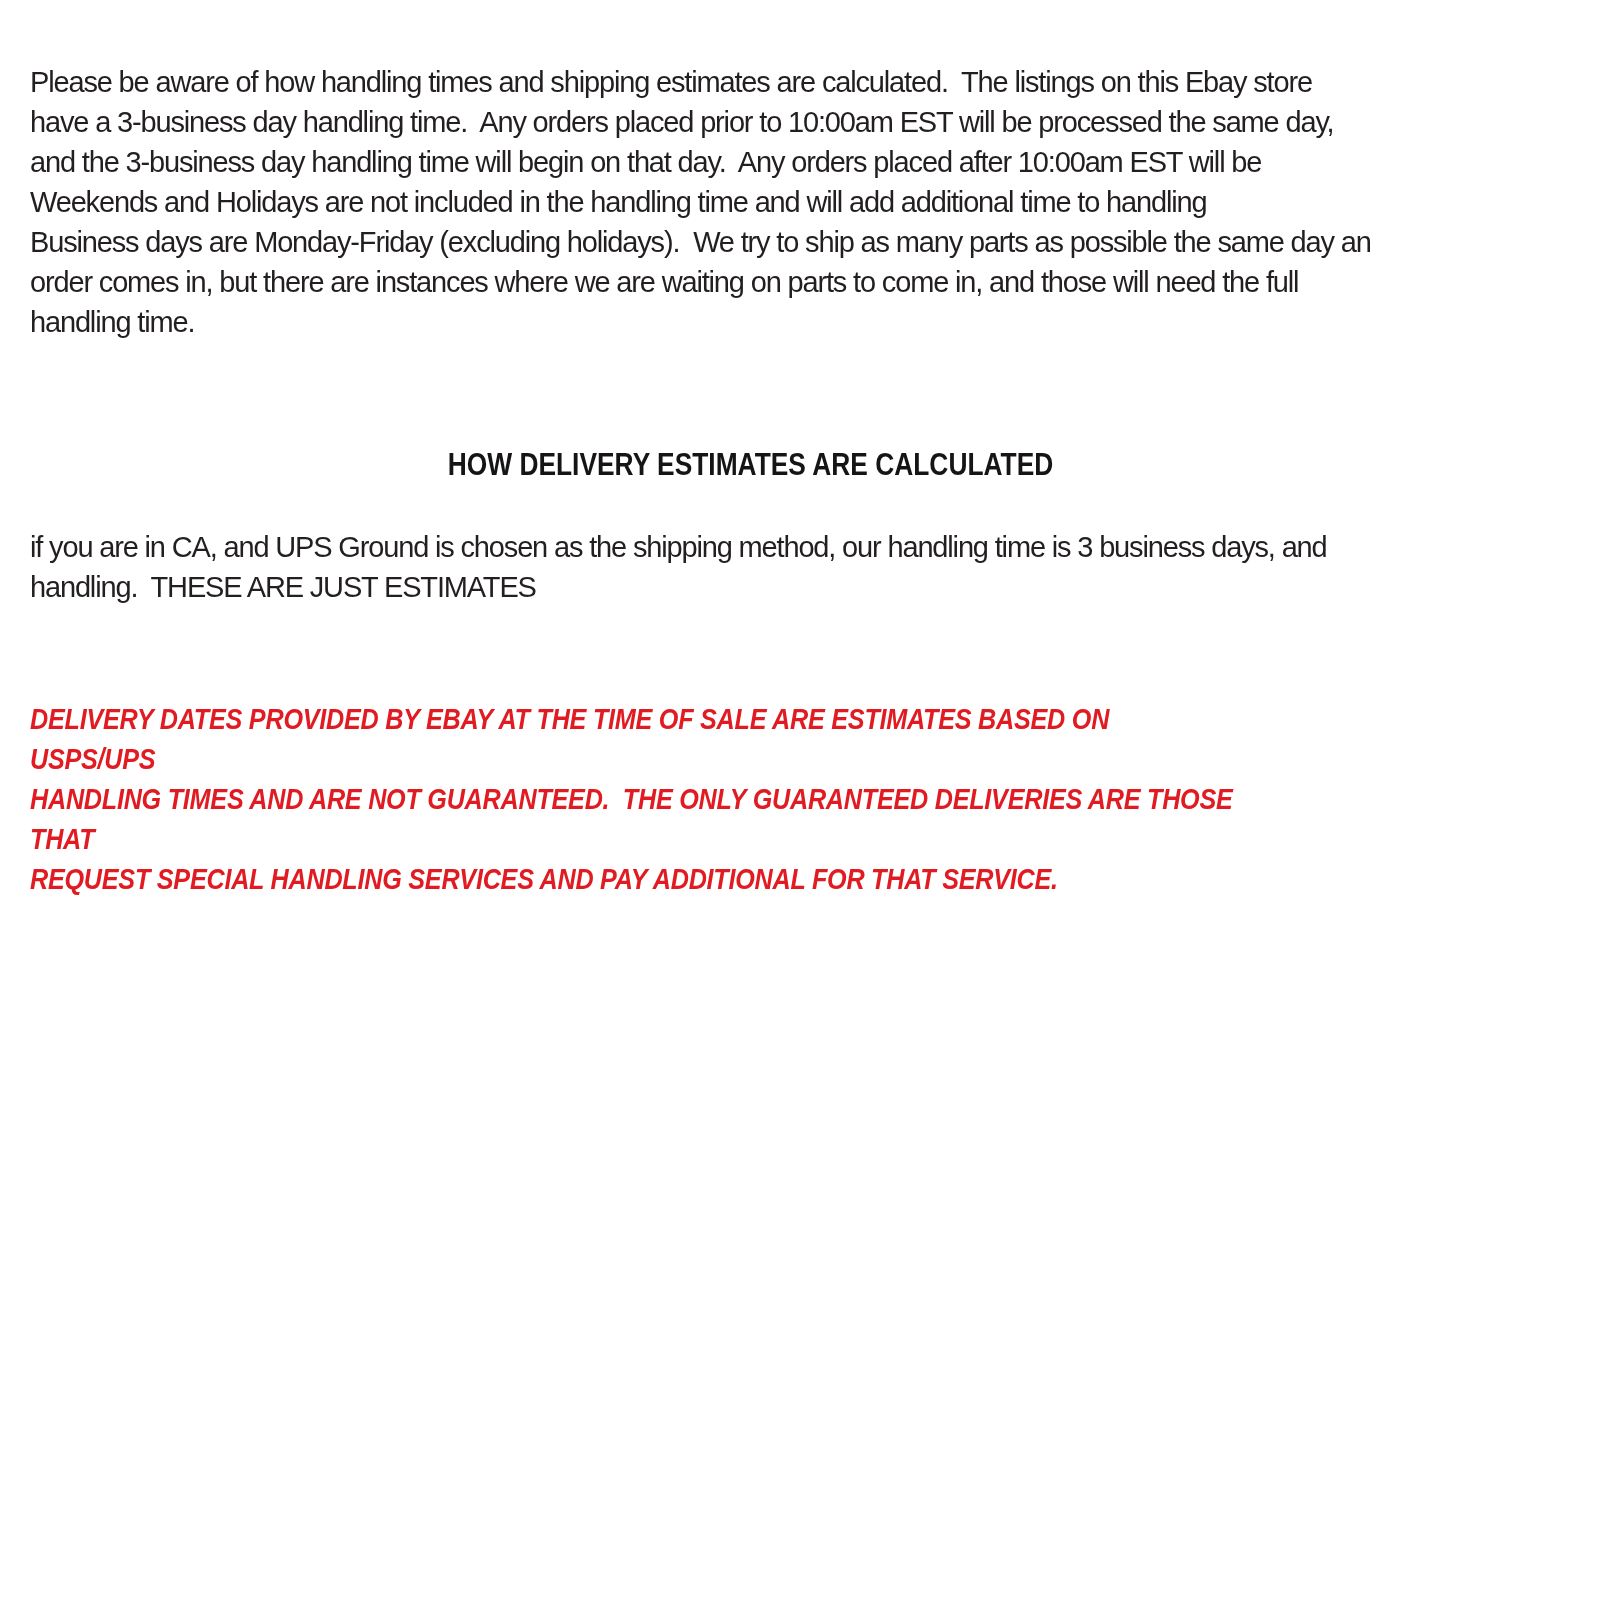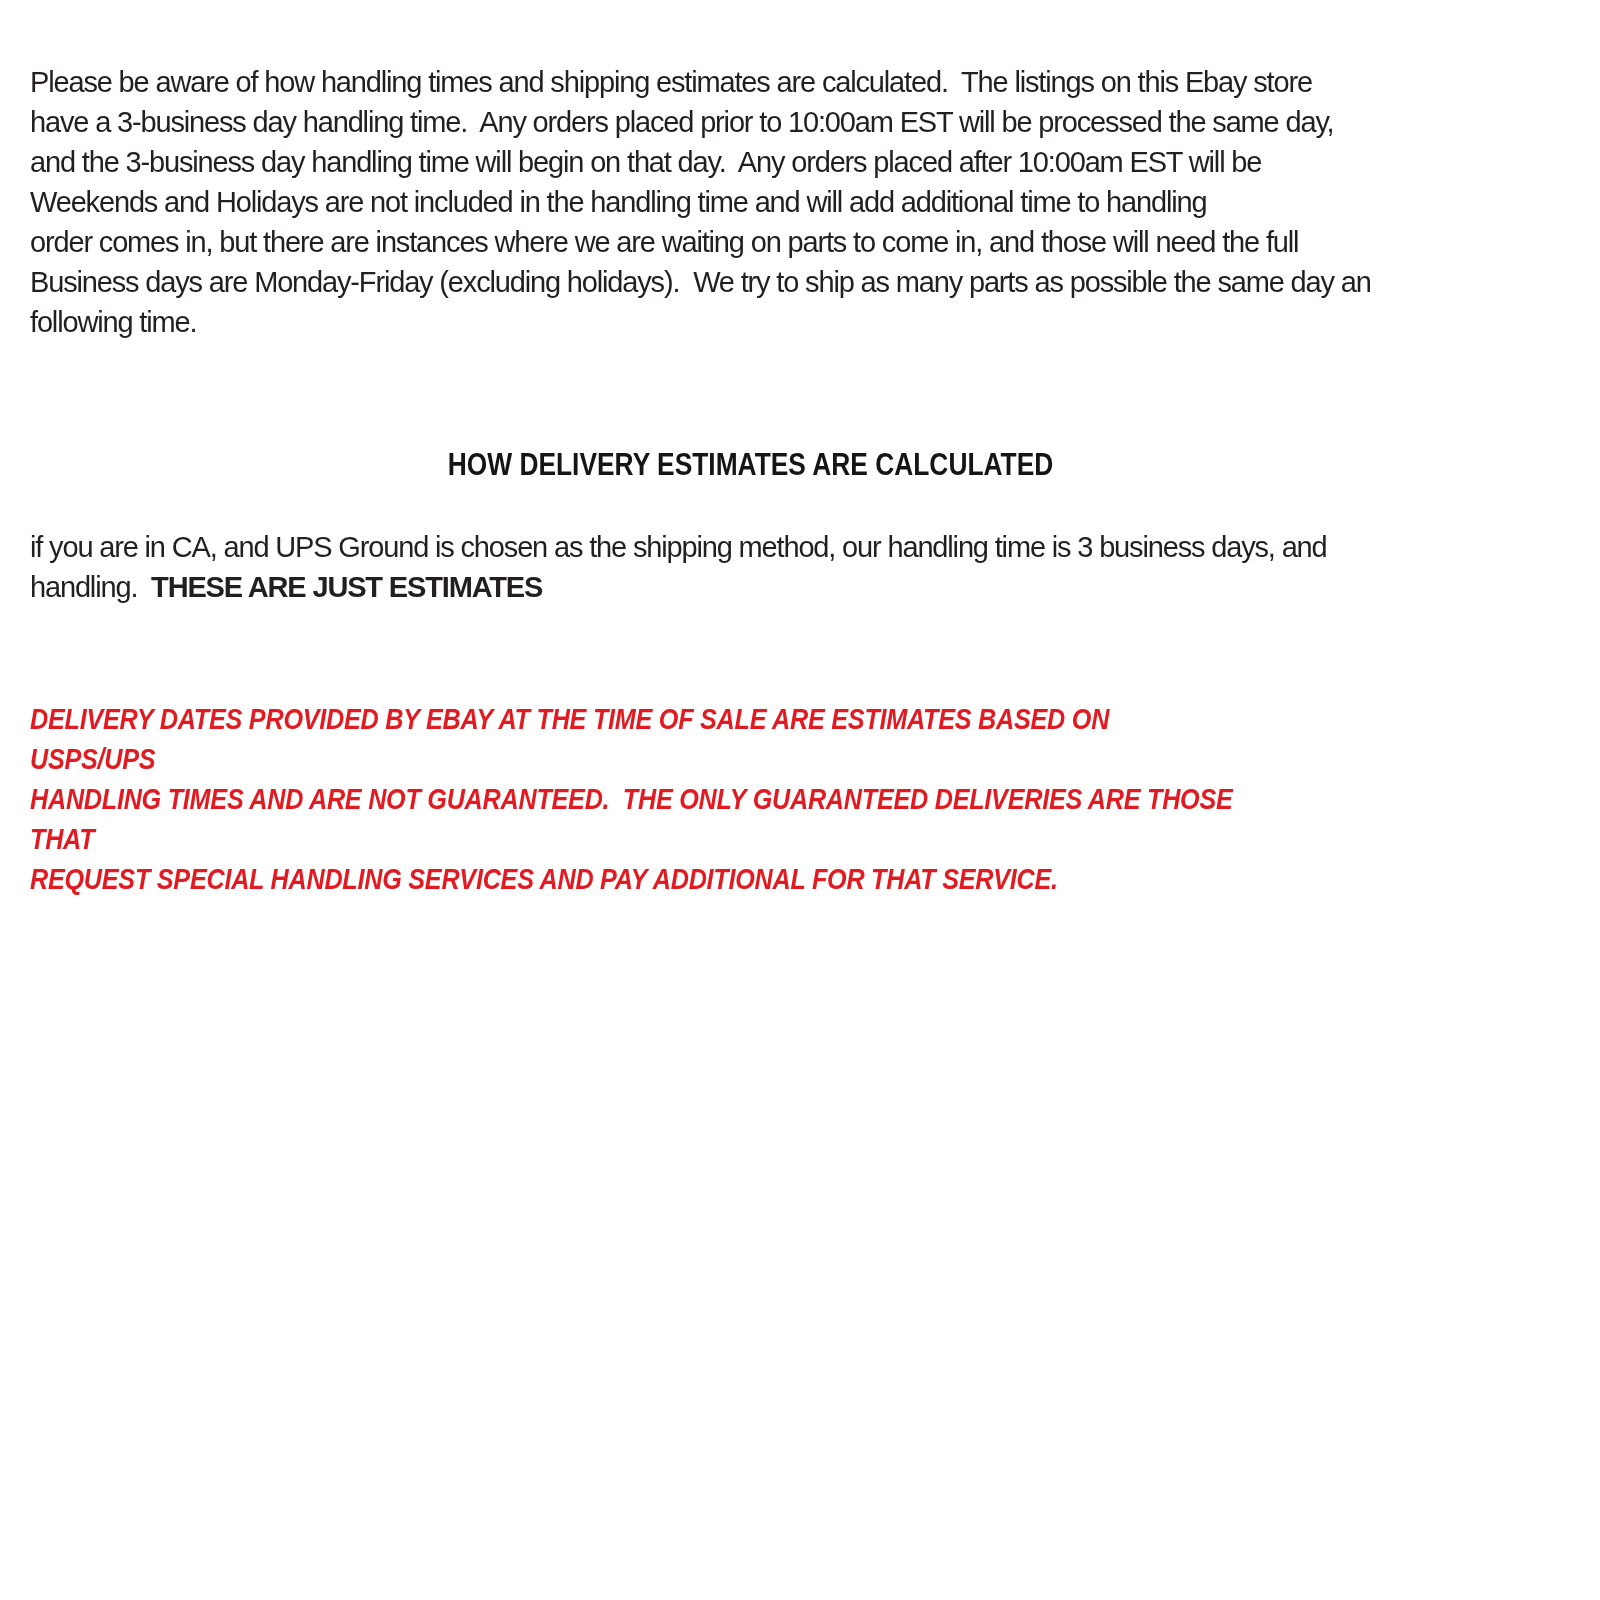--- a/index.html
+++ b/index.html
@@ -32,21 +32,21 @@
     font-weight: bold;
     color: #171415;
     text-align: center;
     transform: scaleX(0.85);
     white-space: pre-wrap;
   }
   .estimates {
     margin-top: 42px;
   }
   .emphasis-bold {
-    font-weight: bold;
+    font-weight: normal;
   }
   .disclaimer {
     margin-top: 92px;
   }
   .disclaimer .line {
     font-size: 30px;
     line-height: 40px;
     letter-spacing: -0.01em;
     font-weight: bold;
     font-style: italic;
@@ -60,23 +60,23 @@
 <body>
 
 <div class="page">
   <div class="doc">
 
     <div class="para intro">
       <div class="line">Please be aware of how handling times and shipping estimates are calculated.  The listings on this Ebay store</div>
       <div class="line">have a 3-business day handling time.  Any orders placed prior to 10:00am EST will be processed the same day,</div>
       <div class="line">and the 3-business day handling time will begin on that day.  Any orders placed after 10:00am EST will be</div>
       <div class="line">Weekends and Holidays are not included in the handling time and will add additional time to handling</div>
+      <div class="line">Business days are Monday-Friday (excluding holidays).  We try to ship as many parts as possible the same day an</div>
       <div class="line">order comes in, but there are instances where we are waiting on parts to come in, and those will need the full</div>
-      <div class="line">Business days are Monday-Friday (excluding holidays).  We try to ship as many parts as possible the same day an</div>
-      <div class="line">following time.</div>
+      <div class="line">handling time.</div>
     </div>
 
     <div class="heading">HOW DELIVERY ESTIMATES ARE CALCULATED</div>
 
     <div class="para estimates">
       <div class="line">if you are in CA, and UPS Ground is chosen as the shipping method, our handling time is 3 business days, and</div>
       <div class="line"><span>handling.  </span><span class="emphasis-bold">THESE ARE JUST ESTIMATES</span></div>
     </div>
 
     <div class="para disclaimer">

